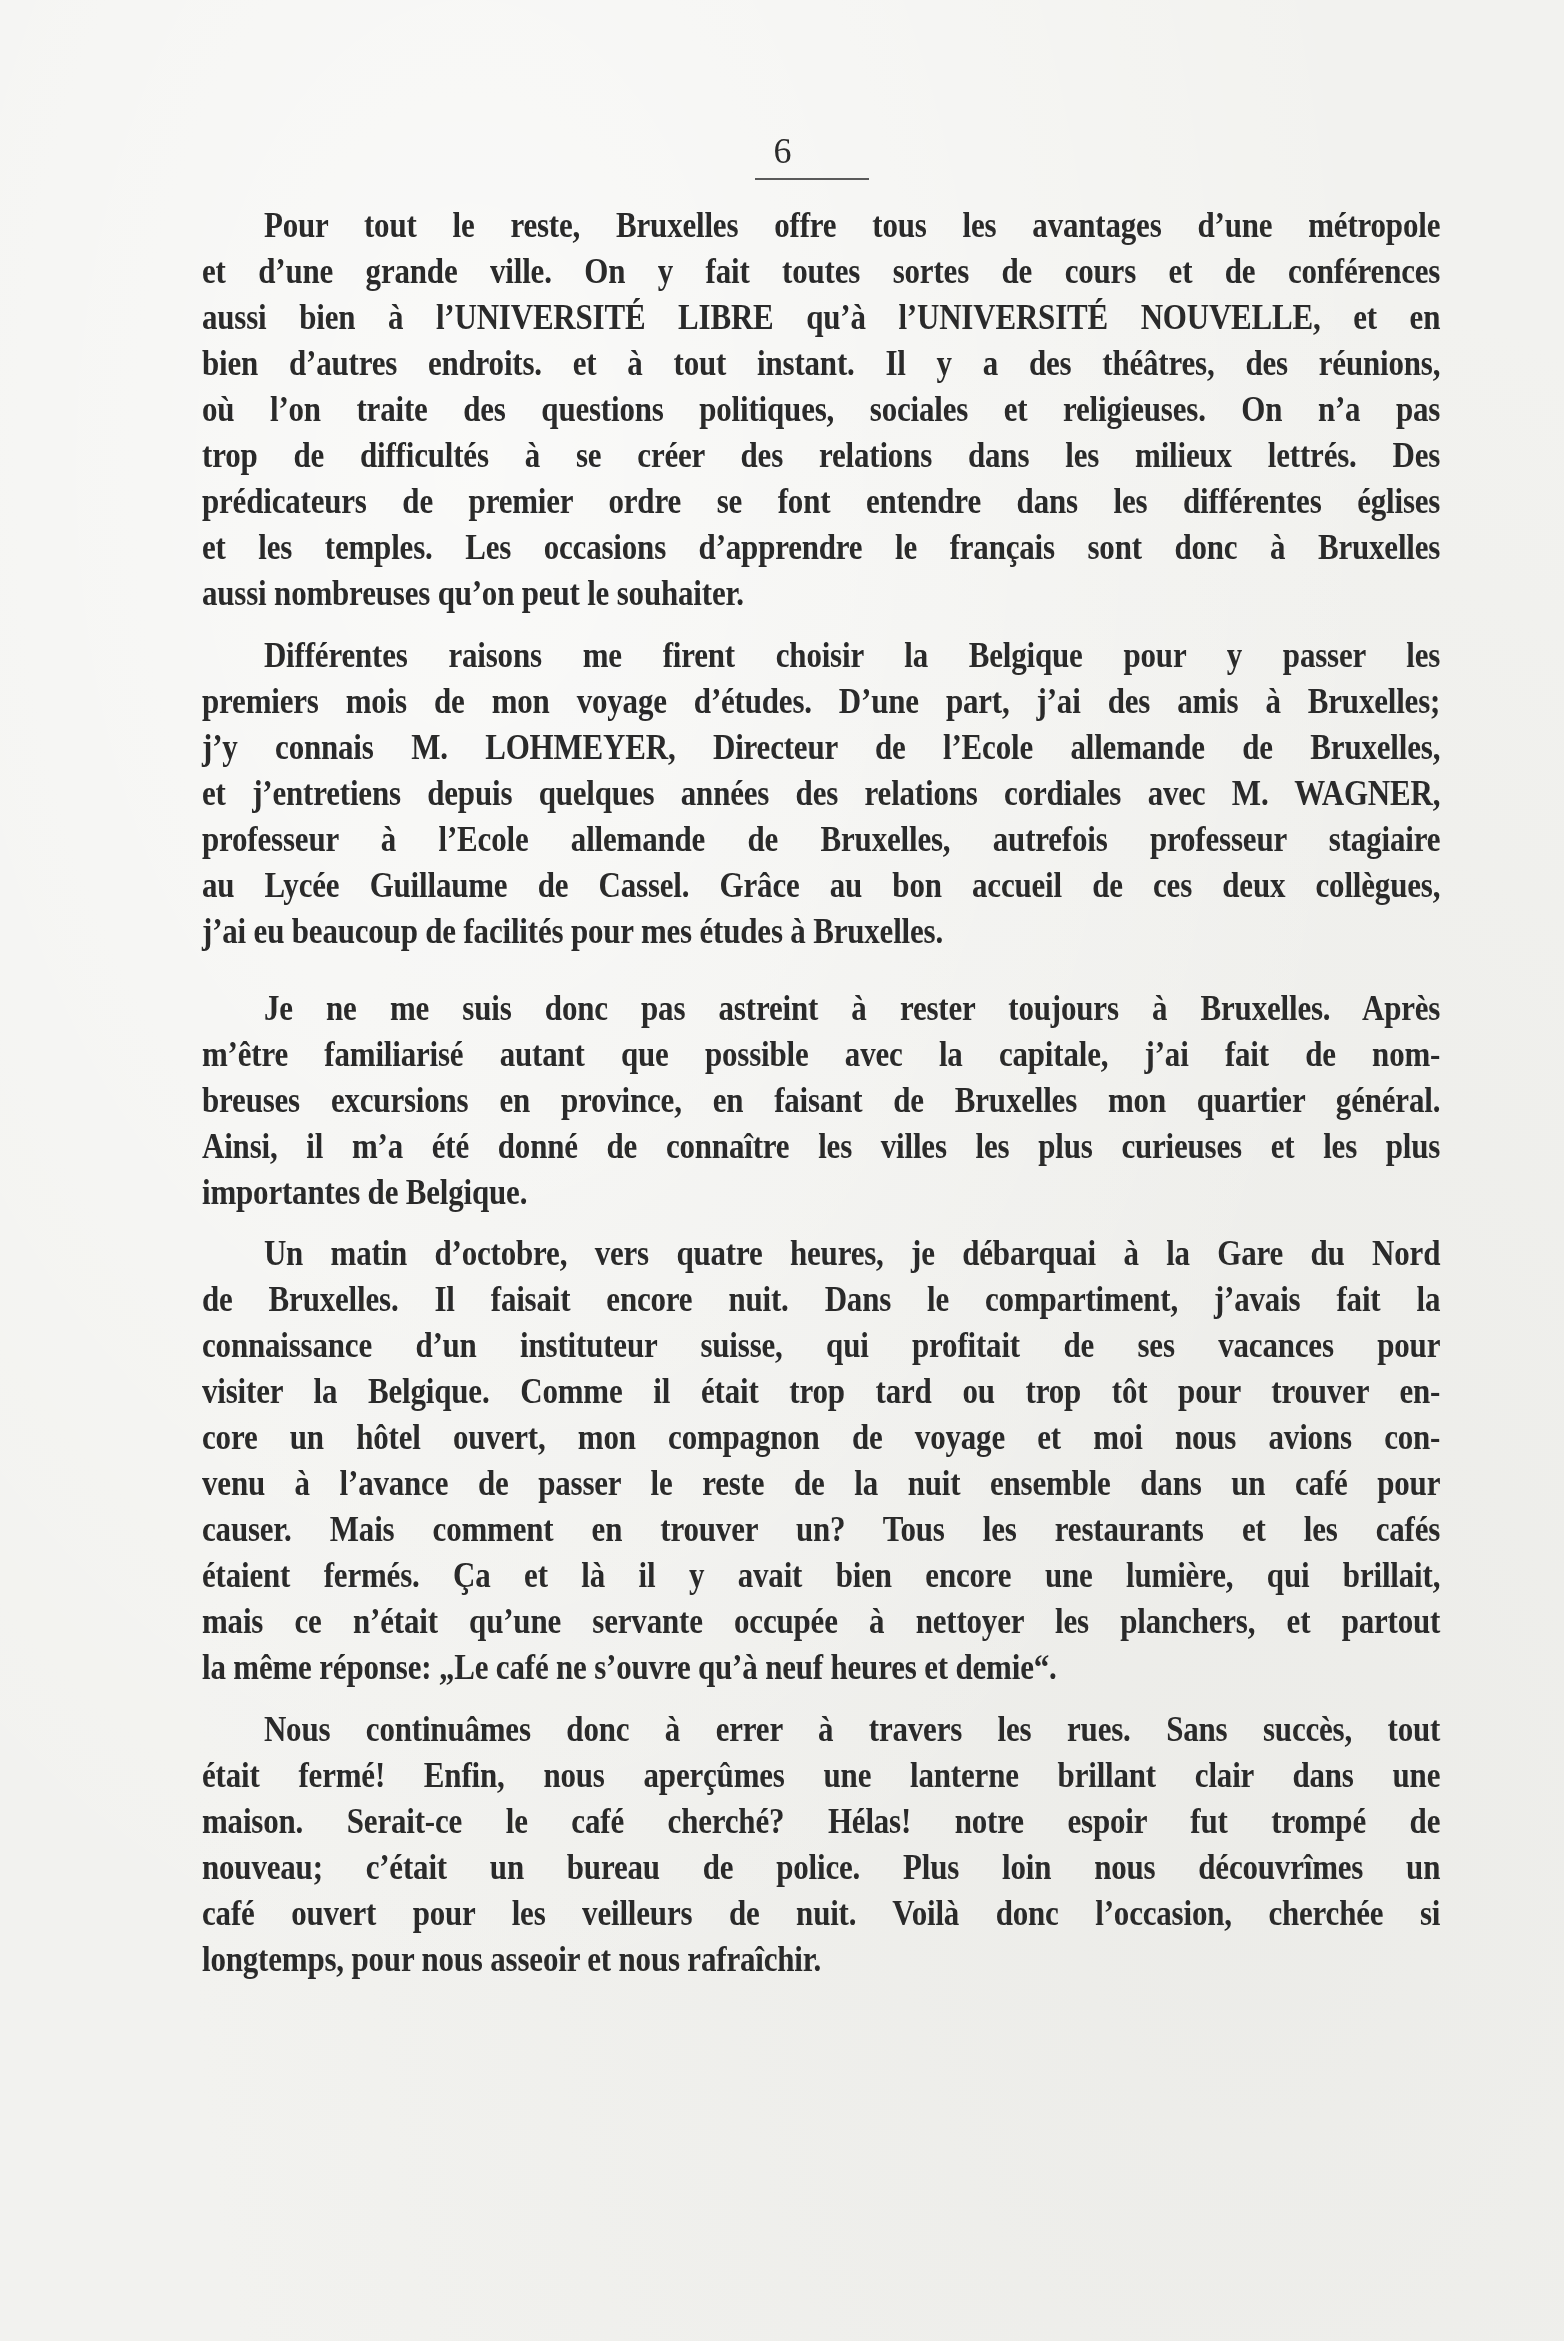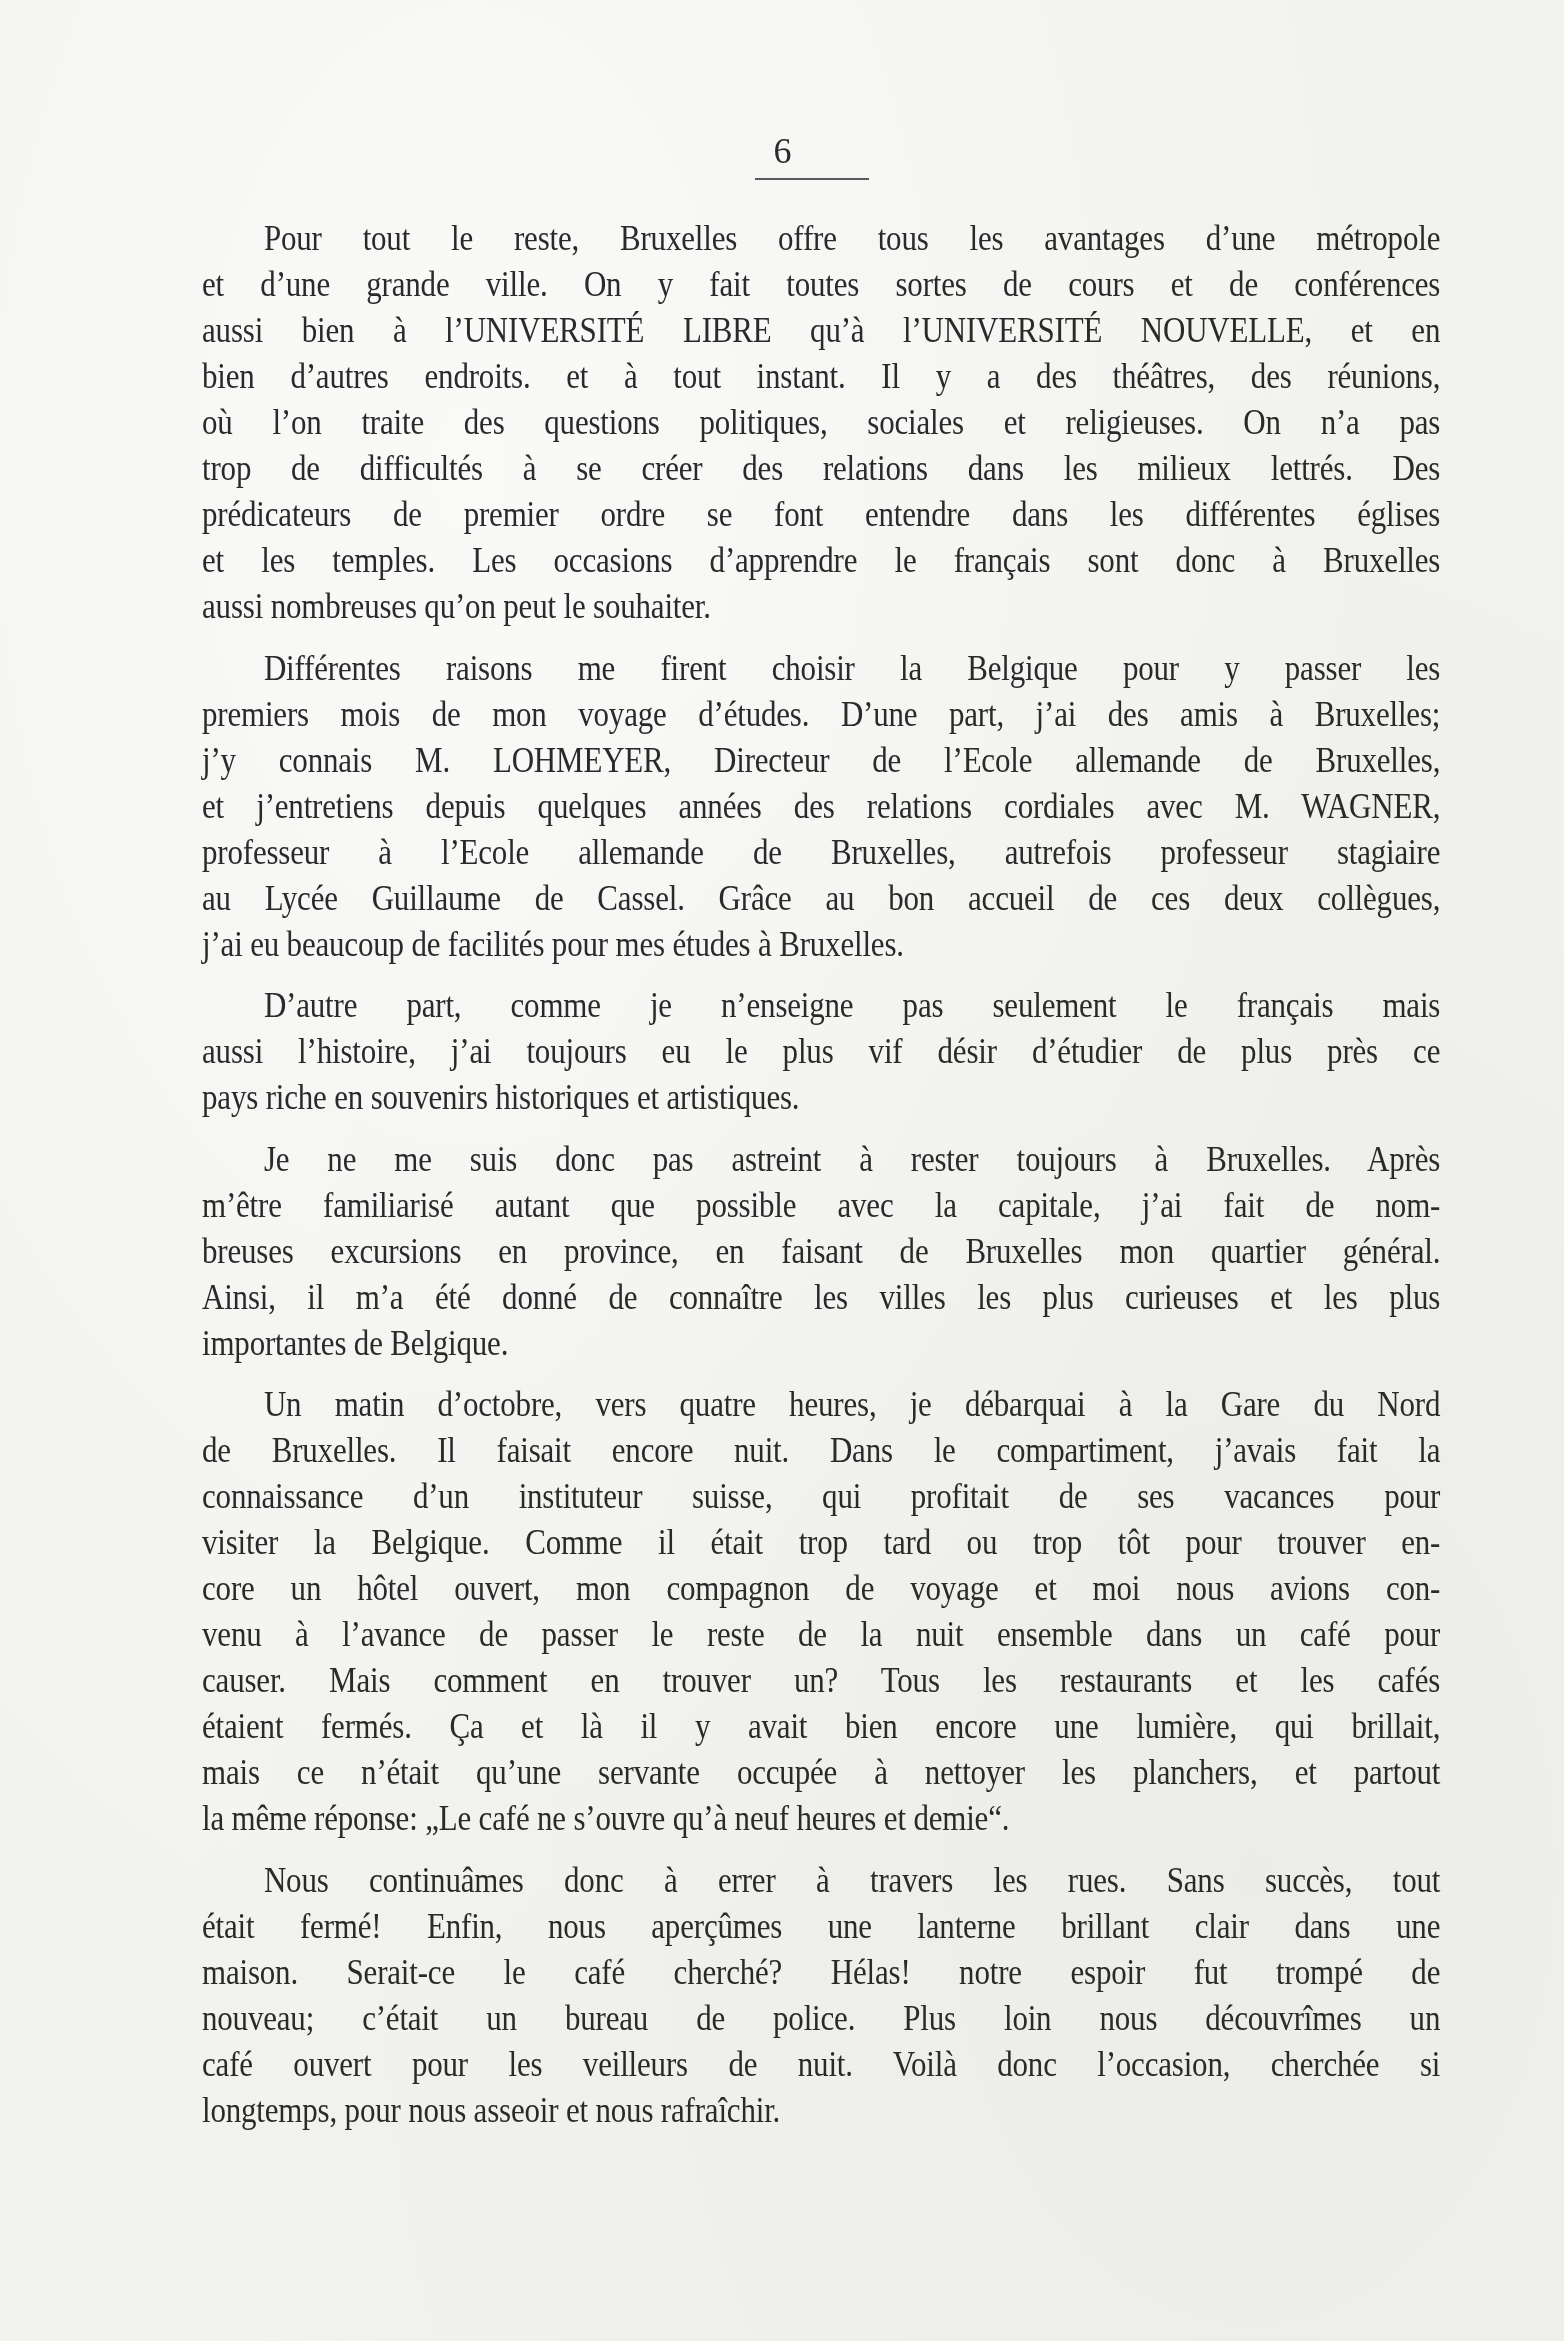--- a/index.html
+++ b/index.html
@@ -38,22 +38,23 @@
       position: absolute;
       top: 178px;
       left: 755px;
       width: 114px;
       height: 1.6px;
       background: #5a5a5a;
     }
     .text-block {
       position: absolute;
       left: 202px;
-      top: 215px;
+      top: 202px;
       width: 1238px;
+      font-weight: bold;
     }
     .paragraph {
       margin: 0;
     }
     .line {
       display: block;
       font-size: 36px;
       height: 46px;
       line-height: 46px;
       text-align: justify;
@@ -97,25 +98,20 @@
       <div class="paragraph">
         <span class="line indent">Différentes raisons me firent choisir la Belgique pour y passer les</span>
         <span class="line">premiers mois de mon voyage d’études.  D’une part, j’ai des amis à Bruxelles;</span>
         <span class="line">j’y connais M. LOHMEYER, Directeur de l’Ecole allemande de Bruxelles,</span>
         <span class="line">et j’entretiens depuis quelques années des relations cordiales avec M. WAGNER,</span>
         <span class="line">professeur à l’Ecole allemande de Bruxelles, autrefois professeur stagiaire</span>
         <span class="line">au Lycée Guillaume de Cassel.  Grâce au bon accueil de ces deux collègues,</span>
         <span class="line last">j’ai eu beaucoup de facilités pour mes études à Bruxelles.</span>
       </div>
       <div class="para-gap"></div>
-      <div class="paragraph">
-        <span class="line indent">D’autre part, comme je n’enseigne pas seulement le français mais</span>
-        <span class="line">aussi l’histoire, j’ai toujours eu le plus vif désir d’étudier de plus près ce</span>
-        <span class="line last">pays riche en souvenirs historiques et artistiques.</span>
-      </div>
       <div class="para-gap"></div>
       <div class="paragraph">
         <span class="line indent">Je ne me suis donc pas astreint à rester toujours à Bruxelles.  Après</span>
         <span class="line">m’être familiarisé autant que possible avec la capitale, j’ai fait de nom-</span>
         <span class="line">breuses excursions en province, en faisant de Bruxelles mon quartier général.</span>
         <span class="line">Ainsi, il m’a été donné de connaître les villes les plus curieuses et les plus</span>
         <span class="line last">importantes de Belgique.</span>
       </div>
       <div class="para-gap"></div>
       <div class="paragraph">

